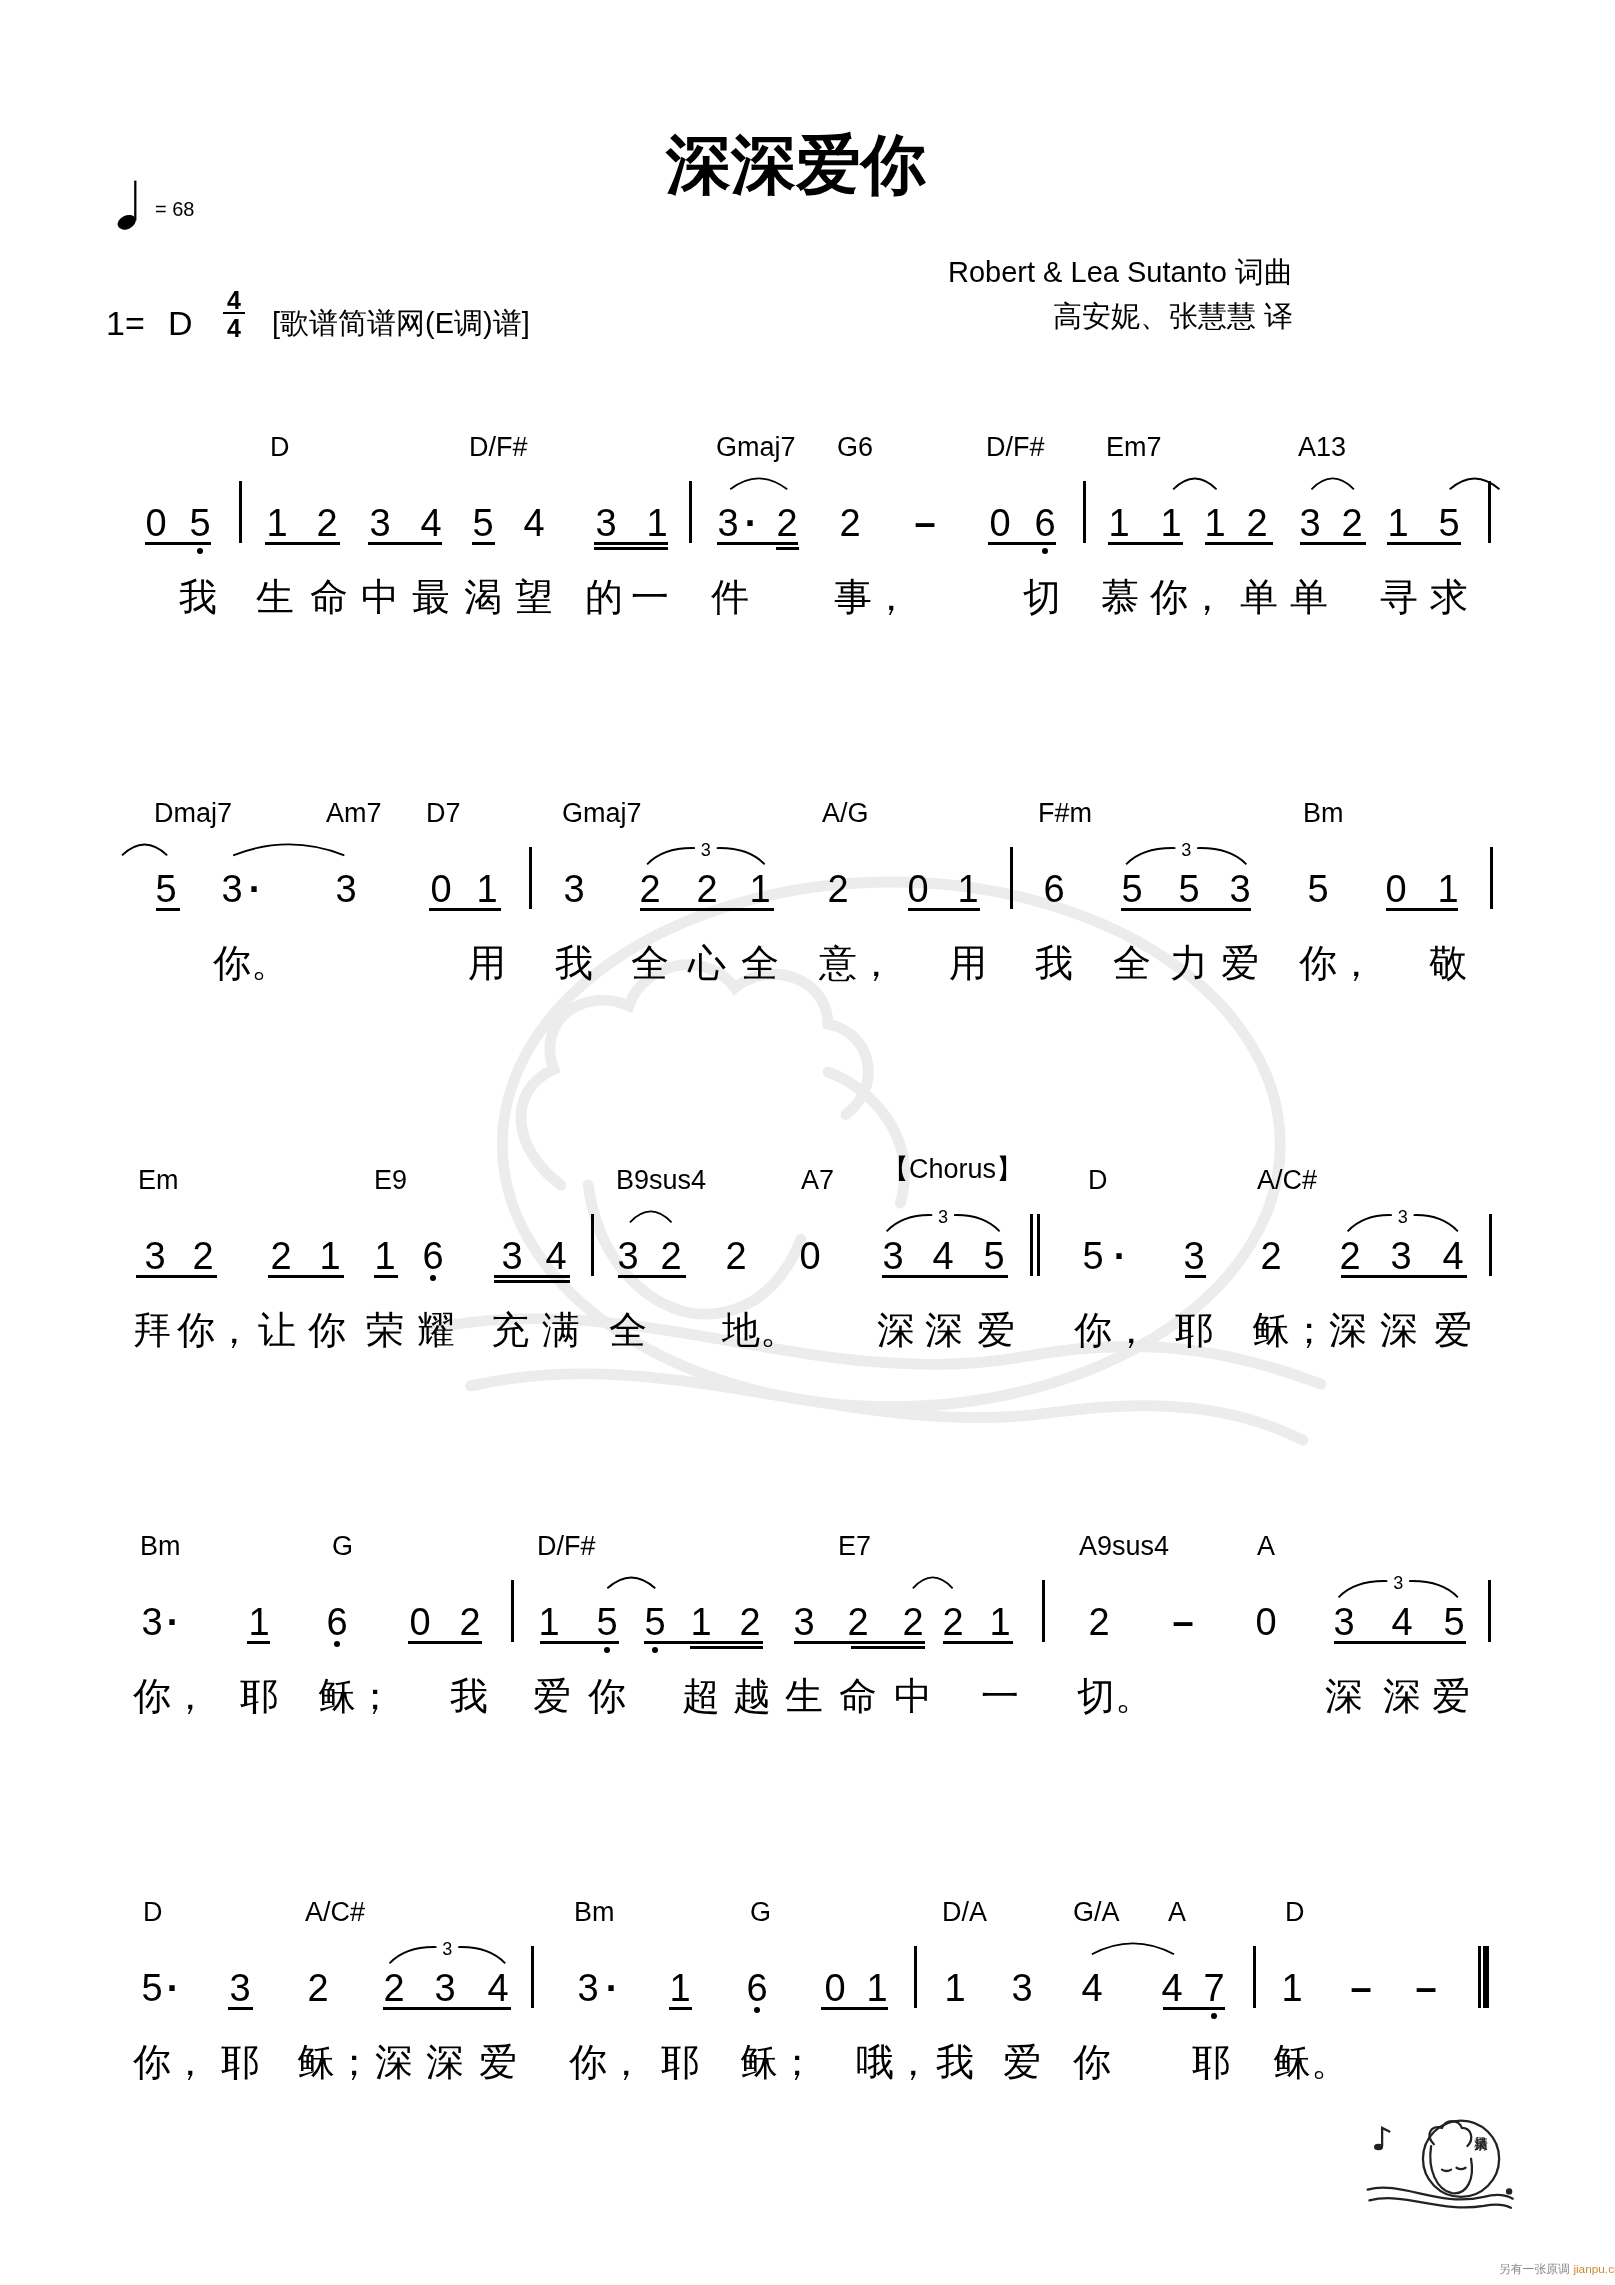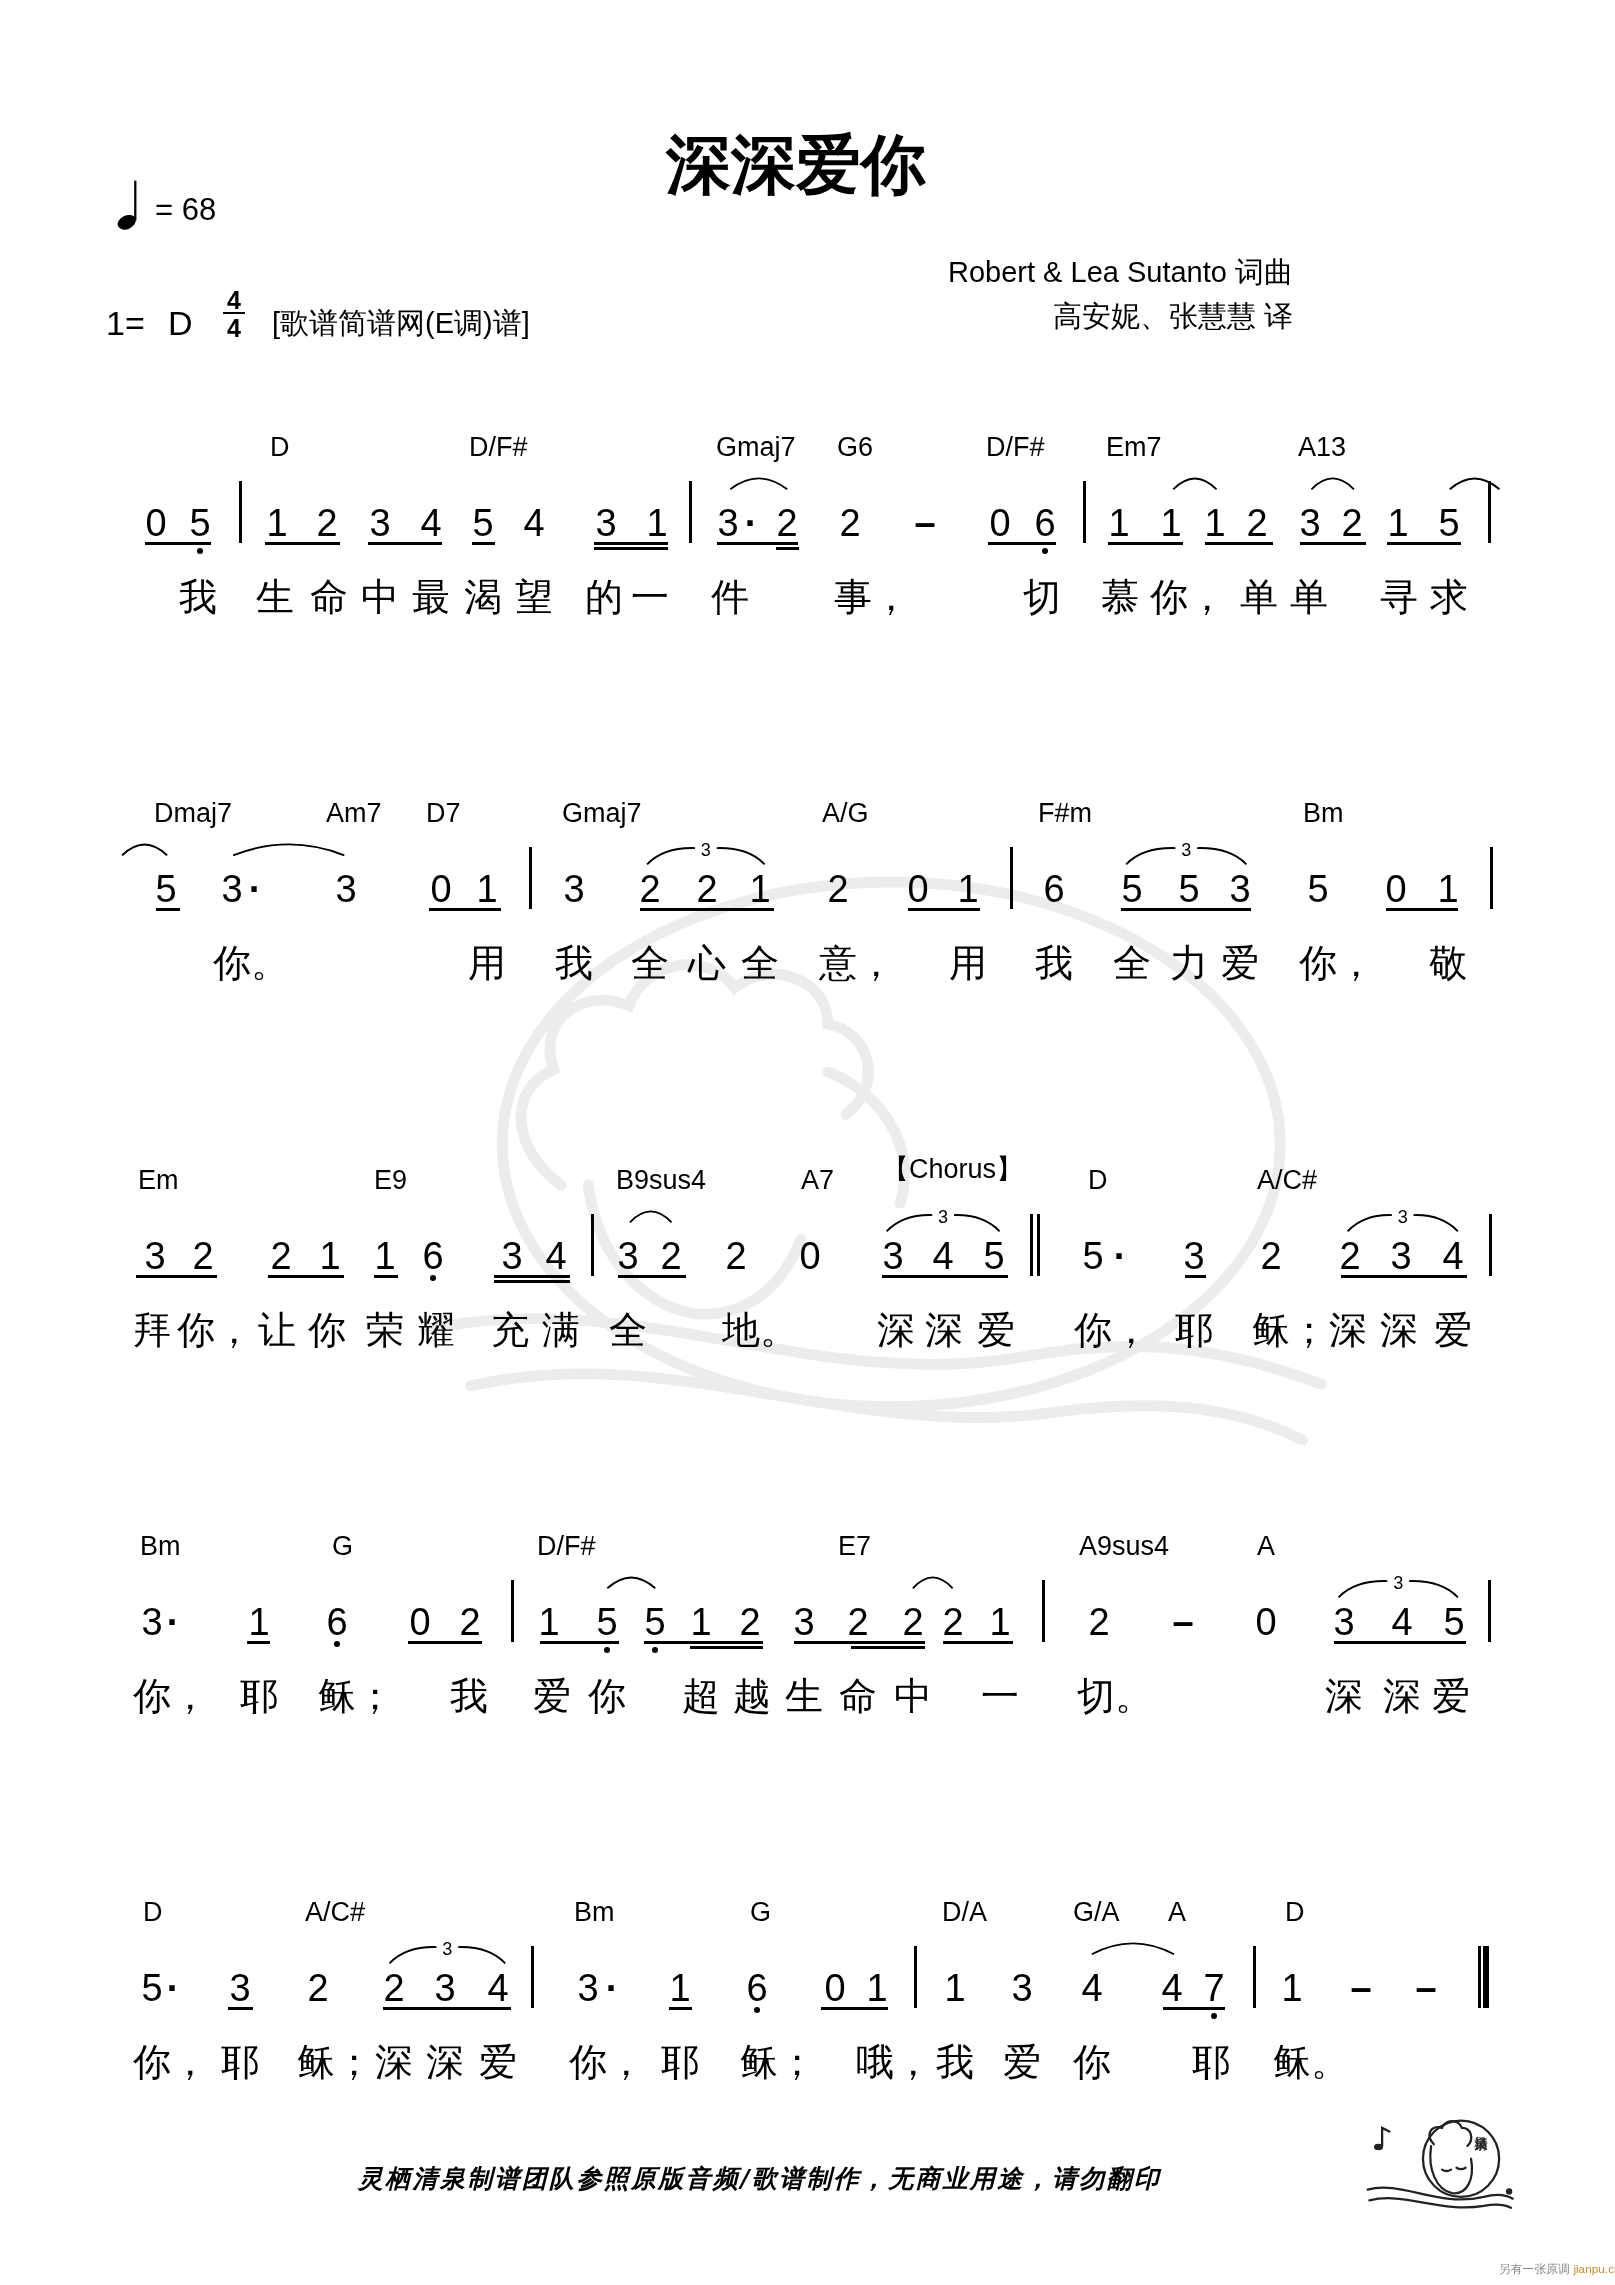--- a/index.html
+++ b/index.html
@@ -10,21 +10,21 @@
   }
   .abs { position:absolute; white-space:nowrap; }
   .bg-watermark { position:absolute; left:0; top:0; z-index:0; pointer-events:none; }
   .layer { position:absolute; left:0; top:0; width:1420px; height:2285px; z-index:1; }
 
   .title { left:579px; width:434px; top:132px; text-align:center;
            font-size:65px; line-height:65px; font-weight:bold;
            font-family:"DejaVu Sans", sans-serif; }
   .subtitle { left:472px; width:633px; top:212px; text-align:center;
               font-size:32px; line-height:33px; font-family:"DejaVu Serif", serif; }
-  .tempo-text { left:155px; top:194px; font-size:31px; line-height:31px; }
+  .tempo-text { left:155px; top:194px; font-size:20px; line-height:31px; }
   .key-label { left:106px; top:306px; font-size:34px; line-height:34px; }
   .key-tonic { left:168px; top:306px; font-size:34px; line-height:34px; }
   .ts-num { left:223px; width:22px; text-align:center; font-size:25px; line-height:25px; font-weight:bold; }
   .ts-line { left:223px; top:312px; width:22px; height:1.8px; background:#000; }
   .key-remark { left:272px; top:308px; font-size:29px; line-height:31px; }
   .credit { right:127px; font-size:29px; line-height:31px; text-align:right; }
 
   .score-line { position:absolute; left:0; width:1616px; height:235px; }
   .chord { position:absolute; top:36px; font-size:27px; line-height:27px; white-space:nowrap; }
   .section { position:absolute; top:25px; font-size:27px; line-height:27px; white-space:nowrap; }
@@ -424,21 +424,20 @@
           <div class="lyric" style="left: 759px;">稣；</div>
           <div class="lyric" style="left: 875px;">哦，</div>
           <div class="lyric" style="left: 955px;">我</div>
           <div class="lyric" style="left: 1022px;">爱</div>
           <div class="lyric" style="left: 1092px;">你</div>
           <div class="lyric" style="left: 1211px;">耶</div>
           <div class="lyric" style="left: 1292px;">稣。</div>
         </div>
       </div>
 
-    <div class="abs footer-notice">灵栖清泉制谱团队参照原版音频/歌谱制作，无商业用途，请勿翻印</div>
 
     <svg class="abs" style="left:1364px;top:2117px;" width="156" height="98" viewBox="1508 2340 172 108">
       <g fill="none" stroke="#222" stroke-width="2.5" stroke-linecap="round">
         <circle cx="1615" cy="2386" r="42"></circle>
         <path d="M1585 2370 C1575 2360 1582 2348 1594 2352 C1598 2342 1612 2342 1616 2352 C1626 2352 1630 2364 1622 2372"></path>
         <path d="M1582 2372 C1578 2398 1588 2420 1605 2424 C1622 2426 1630 2408 1626 2386"></path>
         <path d="M1594 2398 q5 3 10 0"></path>
         <path d="M1610 2396 q5 3 10 0"></path>
         <path d="M1512 2420 C1550 2410 1590 2440 1640 2428 C1655 2424 1665 2426 1672 2430"></path>
         <path d="M1514 2432 C1552 2422 1592 2446 1640 2438 C1655 2435 1664 2437 1670 2440"></path>

